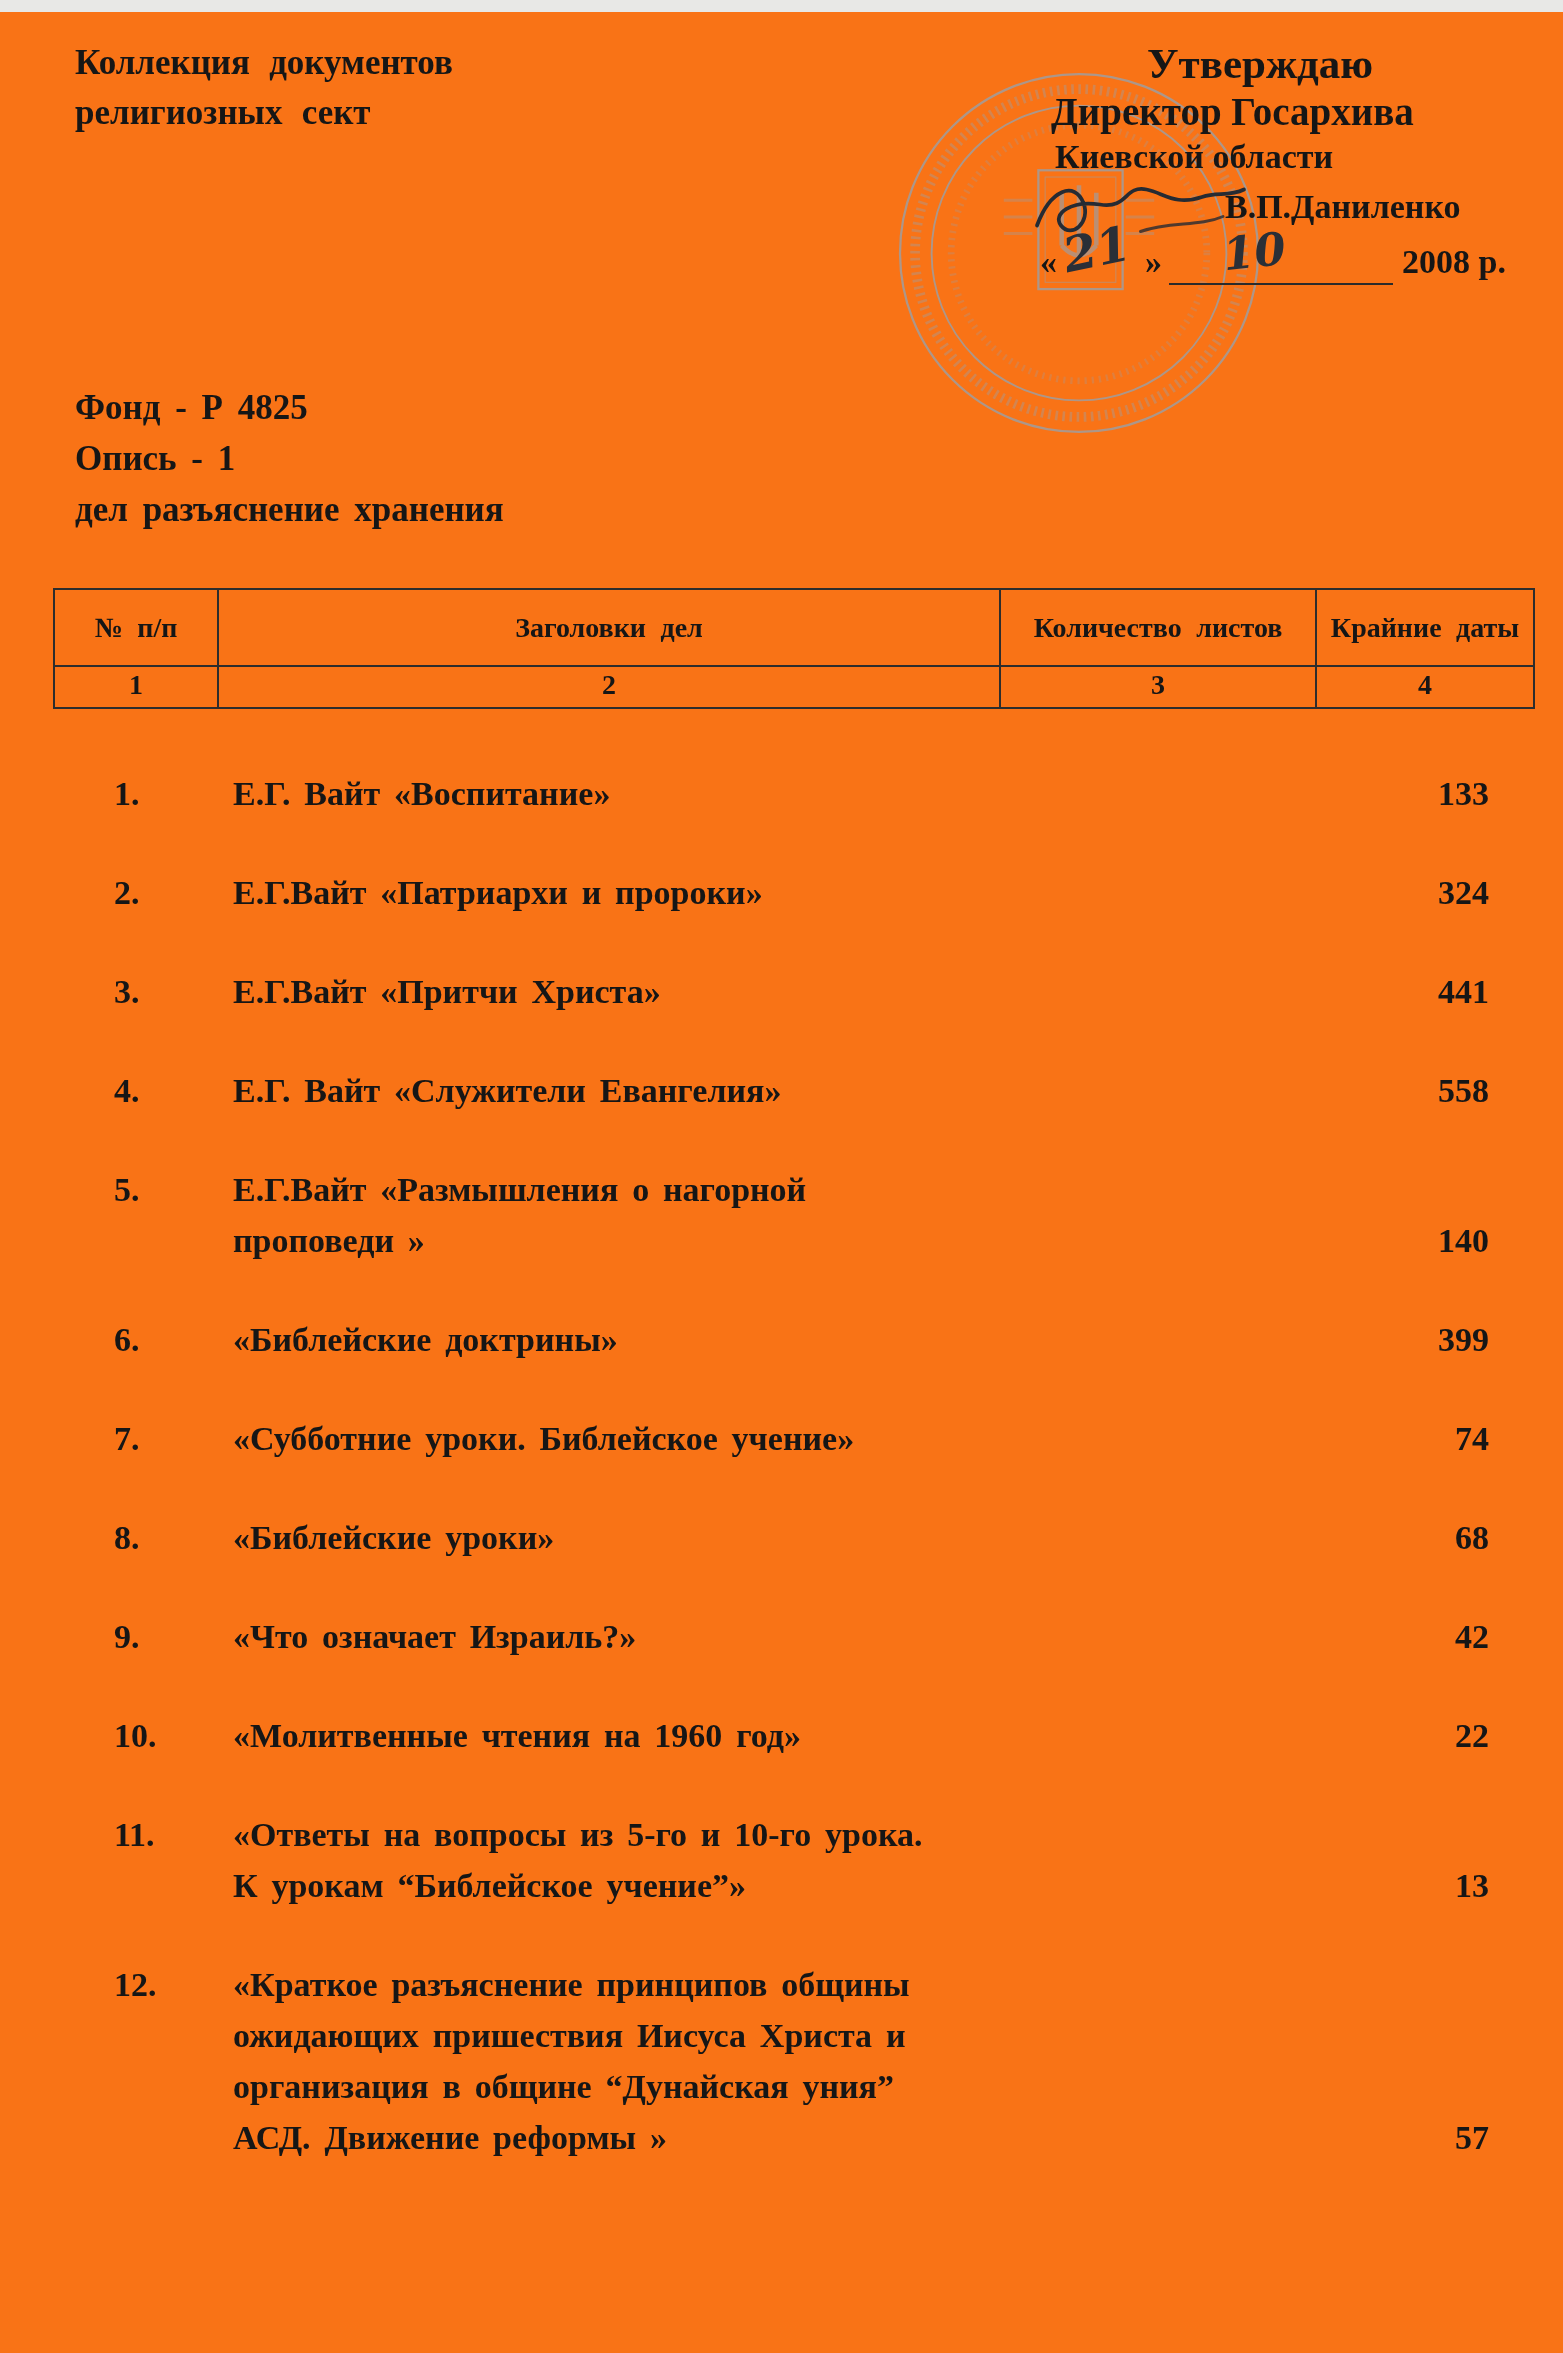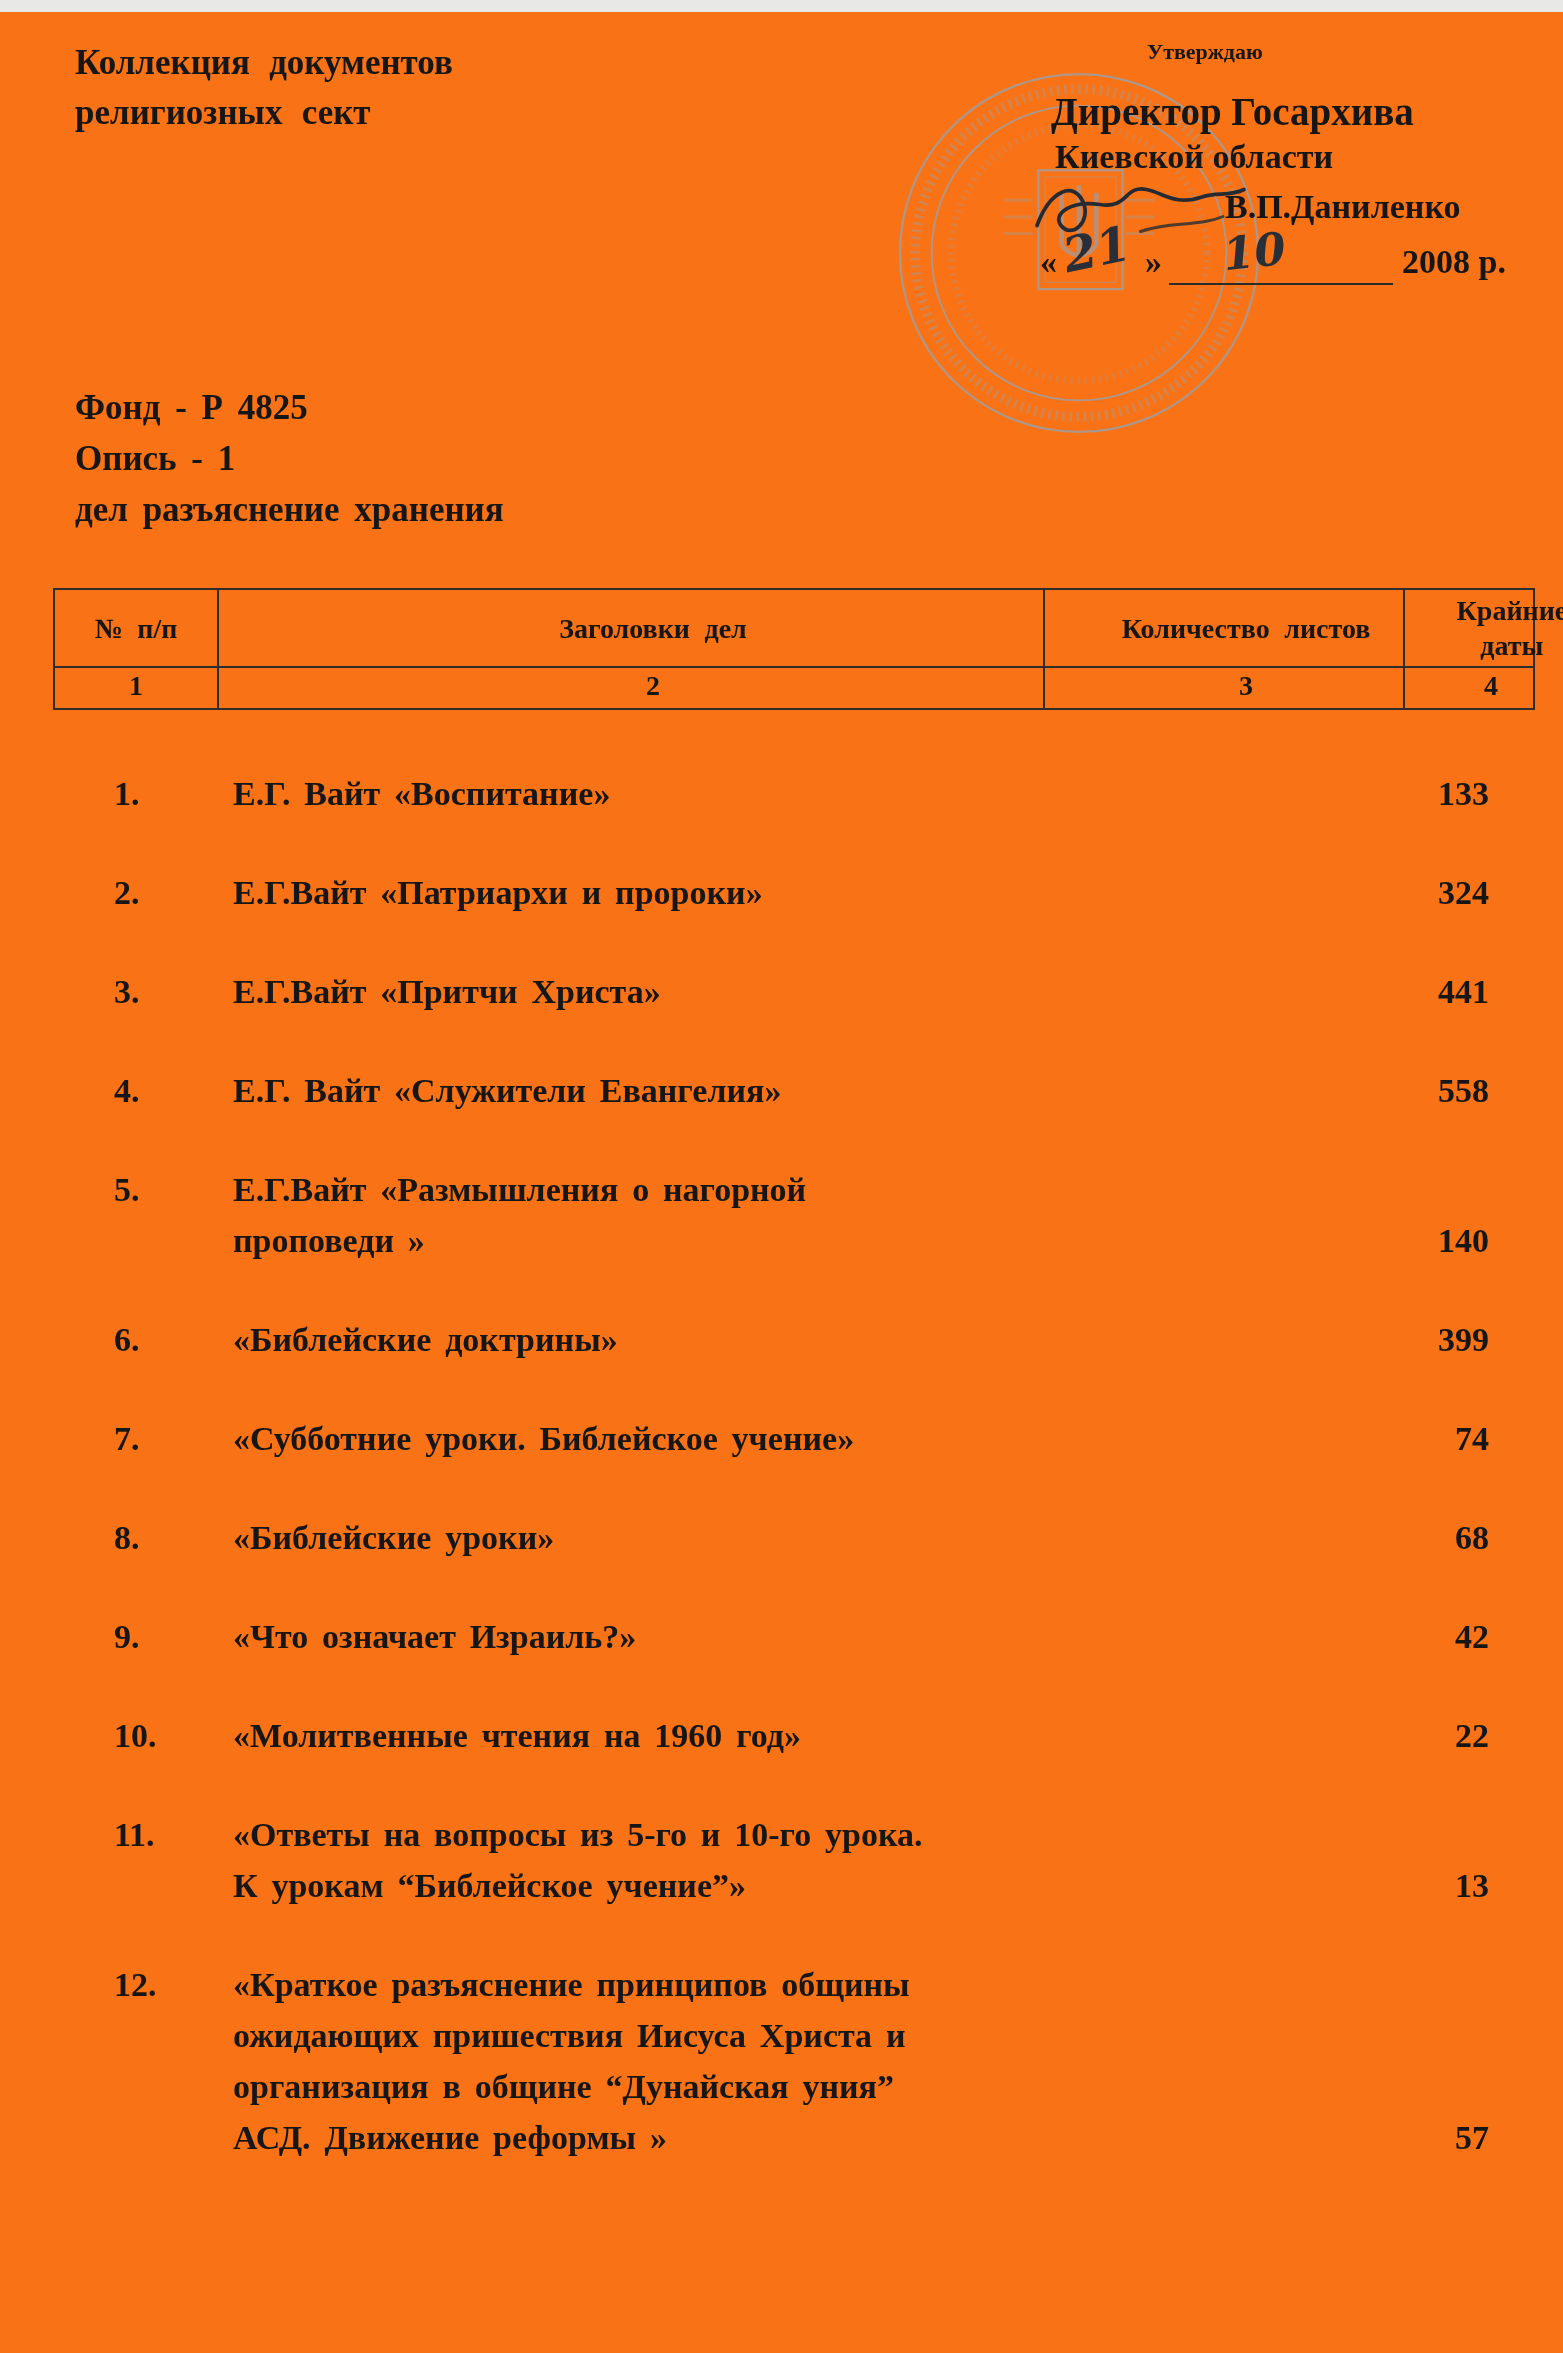--- a/index.html
+++ b/index.html
@@ -13,21 +13,21 @@
     font-family:"Liberation Serif","DejaVu Serif",serif;
     overflow:hidden;
     font-weight:bold;
   }
   .abs { position:absolute; }
 
   
   .collection { left:75px; top:25.6px; font-size:35px; line-height:50px; word-spacing:10.5px; }
 
   
-  .approve-label   { left:1147px; top:27px;  font-size:22px; }
+  .approve-label   { left:1147px; top:27px;  font-size:43px; }
   .approve-line1   { left:1051px; top:77px; font-size:39px; }
   .approve-line2   { left:1055px; top:126px; font-size:34px; }
   .approve-name    { left:1225px; top:176px; font-size:34px; }
   .quote-open      { left:1040px; top:231px; font-size:34px; }
   .quote-close     { left:1145px; top:231px; font-size:34px; }
   .date-underline  { left:1169px; top:227px; width:224px; height:44px; border-bottom:2.3px solid #2b2b2b; }
   .date-year       { left:1402px; top:231px; font-size:34px; }
   .handwriting {
     font-family:"DejaVu Serif",serif;
     font-style:italic;
@@ -45,21 +45,20 @@
 
   
   .doc-table {
     left:53px; top:576px; width:1482px;
     border:2.3px solid #2d2d2d;
     box-sizing:border-box;
   }
   .table-head, .table-nums {
     display:grid;
     grid-template-columns:164px 782px 316px 1fr;
-    gap:44px;
   }
   .table-head { border-bottom:2.3px solid #2d2d2d; }
   .head-cell {
     display:flex; align-items:center; justify-content:center;
     text-align:center;
     font-size:28px; line-height:35px;
     min-height:75px;
     padding:3px 7.5px;
     box-sizing:border-box;
     border-right:2.3px solid #2d2d2d;

